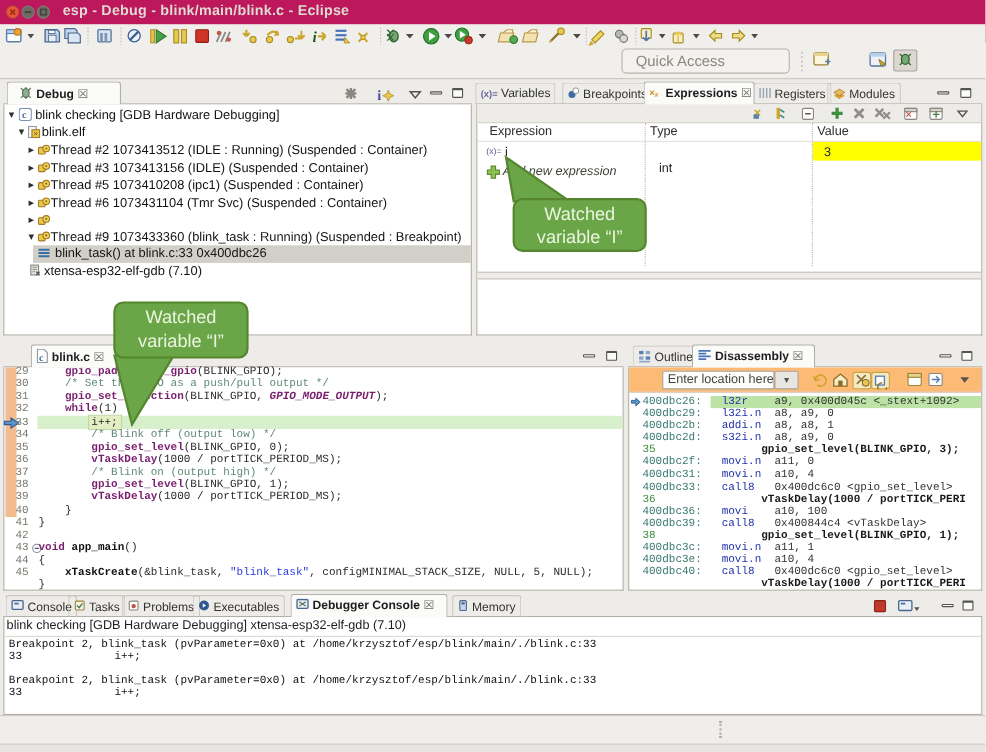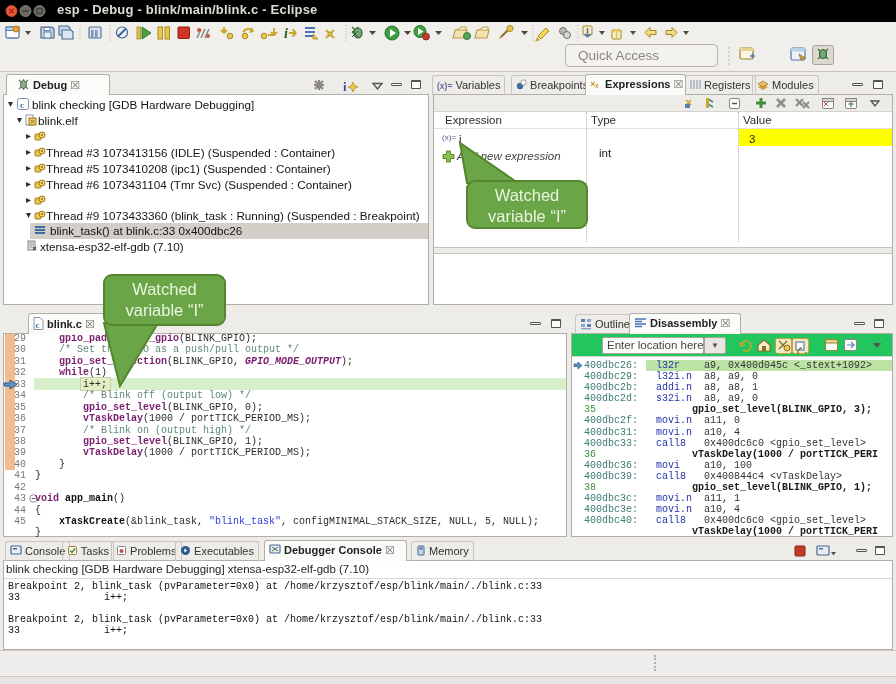--- a/index.html
+++ b/index.html
@@ -2,21 +2,21 @@
 <html><head>
 <meta charset="utf-8">
 <style>
 * { margin:0; padding:0; box-sizing:border-box; }
 html,body { width:896px; height:684px; overflow:hidden; }
 body { font-family:"Liberation Sans",sans-serif; background:#f0eeec; position:relative; }
 .abs { position:absolute; }
 .mono { font-family:"Liberation Mono",monospace; }
 
 
-#titlebar { left:0; top:0; width:896px; height:38px; background:#000000; border-bottom:1px solid #4d7c0f; }
+#titlebar { left:0; top:0; width:896px; height:38px; background:#be185d; border-bottom:1px solid #4d7c0f; }
 #titlebar .title { position:absolute; left:57px; top:2px; color:#dfdbd2; font-size:13px; font-weight:bold; letter-spacing:0.2px; }
 
 
 #toolbar { left:0; top:22px; width:896px; height:49px; background:#f1efec; }
 #mainwin { left:0; top:71px; width:896px; height:613px; background:#eeece9; border-top:1px solid #c8c4bd; }
 
 
 .panel { position:absolute; background:#eeece9; }
 .tabrow { position:absolute; left:0; top:0; right:0; height:21px; border-bottom:1px solid #b3aea6; }
 .tab { position:absolute; top:1px; height:20px; font-size:11px; color:#333331; padding:3px 4px 0 4px; white-space:nowrap; border:1px solid #c9c5be; border-bottom:none; border-radius:3px 3px 0 0; background:transparent; }
@@ -232,20 +232,21 @@
         </svg>
         <span class="ttext" style="left:34px;">blink.elf</span>
       </div>
     <div class="trow" style="top:34px;">
         <span class="tw" style="left:22px;">▸</span>
         <svg class="ticn" style="left:30px;" width="12" height="12" viewBox="0 0 12 12">
           <rect x="1" y="4" width="6" height="6" rx="1" fill="#e8c94f" stroke="#a5771f" stroke-width="1"></rect>
           <circle cx="8" cy="5" r="3" fill="#f0d75a" stroke="#a5771f" stroke-width="1"></circle>
           <circle cx="8" cy="5" r="1" fill="#8a6f28"></circle>
         </svg>
+        <span class="ttext" style="left:42px;">Thread #2 1073413512 (IDLE : Running) (Suspended : Container)</span>
       </div>
     <div class="trow" style="top:50px;">
         <span class="tw" style="left:22px;">▸</span>
         <svg class="ticn" style="left:30px;" width="12" height="12" viewBox="0 0 12 12">
           <rect x="1" y="4" width="6" height="6" rx="1" fill="#e8c94f" stroke="#a5771f" stroke-width="1"></rect>
           <circle cx="8" cy="5" r="3" fill="#f0d75a" stroke="#a5771f" stroke-width="1"></circle>
           <circle cx="8" cy="5" r="1" fill="#8a6f28"></circle>
         </svg>
         <span class="ttext" style="left:42px;">Thread #3 1073413156 (IDLE) (Suspended : Container)</span>
       </div>
@@ -425,21 +426,21 @@
         <rect x="1" y="6" width="4" height="3" fill="#8aa5c5"></rect>
         <rect x="7" y="6" width="4" height="3" fill="#5a7fae"></rect>
         <rect x="1" y="10" width="10" height="1.5" fill="#8aa5c5"></rect>
       </svg> Outline</div>
   <div class="tab sel" style="left:58px; width:112px;"><svg width="13" height="12" viewBox="0 0 13 12" style="vertical-align:-2px">
         <path d="M1 2 h11 M1 4.5 h7 M1 7 h11 M1 9.5 h7" stroke="#4a74b8" stroke-width="1.6"></path>
       </svg> Disassembly <span style="font-weight:normal;color:#6e6b66">☒</span></div>
   <div class="minbtn" style="left:283px; top:9px;"></div>
   <div class="maxbtn" style="left:303px; top:6px;"></div>
   <div class="content" style="left:0; top:21px; width:322px; height:203px;" id="disasm">
-    <div class="abs" id="disasmbar" style="left:0; top:0; width:320px; height:23px; background:#22c55e; border-bottom:1px solid #d6d2cc;">
+    <div class="abs" id="disasmbar" style="left:0; top:0; width:320px; height:23px; background:#fdba74; border-bottom:1px solid #d6d2cc;">
       <div class="abs" style="left:30px; top:3px; width:102px; height:17px; background:#fdfdfc; border:1px solid #a9a49c; border-radius:2px; font-size:11.5px; color:#454540; padding:1px 0 0 4px; white-space:nowrap; overflow:hidden;">Enter location here</div>
       <div class="abs" style="left:132px; top:3px; width:22px; height:17px; background:#e9e6e2; border:1px solid #a9a49c; border-radius:2px; color:#55534e; font-size:8px; text-align:center; padding-top:3px;">▼</div>
       <svg class="abs" style="left:165px; top:3px;" width="155" height="17" viewBox="0 0 155 17">
         <path d="M4 9 a5 5 0 1 1 2 4 M4 9 l-1-4 m1 4 l4-1" stroke="#caa62c" stroke-width="1.5" fill="none"></path>
         <path d="M21 8 l6-5 l6 5 v6 h-12 z" fill="#f6edcb" stroke="#8a6f28" stroke-width="1.2"></path>
           <rect x="25" y="9" width="4" height="5" fill="#8a6f28"></rect>
         <rect x="38.5" y="1.5" width="16" height="15" rx="2" fill="#f3e8c8" stroke="#c9a23a" stroke-width="1"></rect>
         <path d="M42 12 l8-8 m-8 0 l8 8" stroke="#8a6f28" stroke-width="1.4"></path>
           <circle cx="50" cy="11" r="3" fill="#e8c94f" stroke="#8a6f28" stroke-width="1"></circle>
         <rect x="55.5" y="1.5" width="16" height="15" rx="2" fill="#f3e8c8" stroke="#c9a23a" stroke-width="1"></rect>

